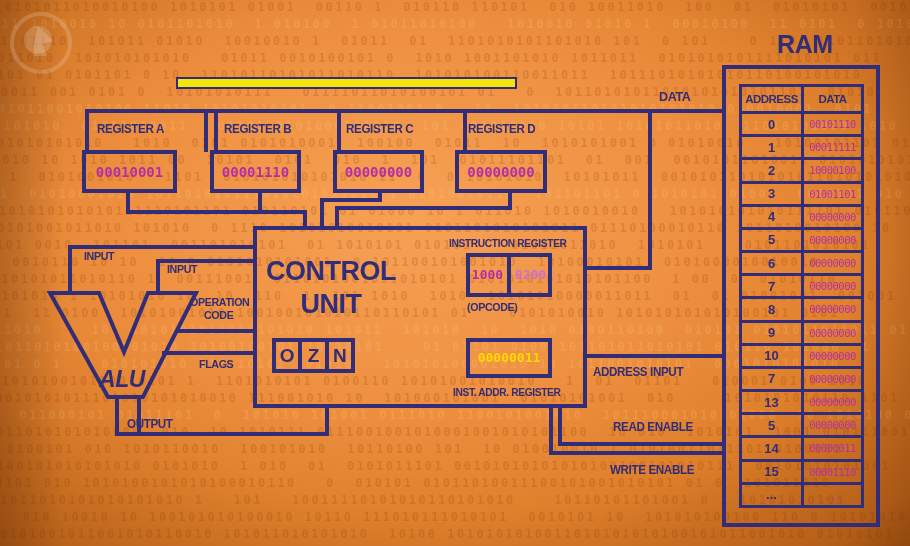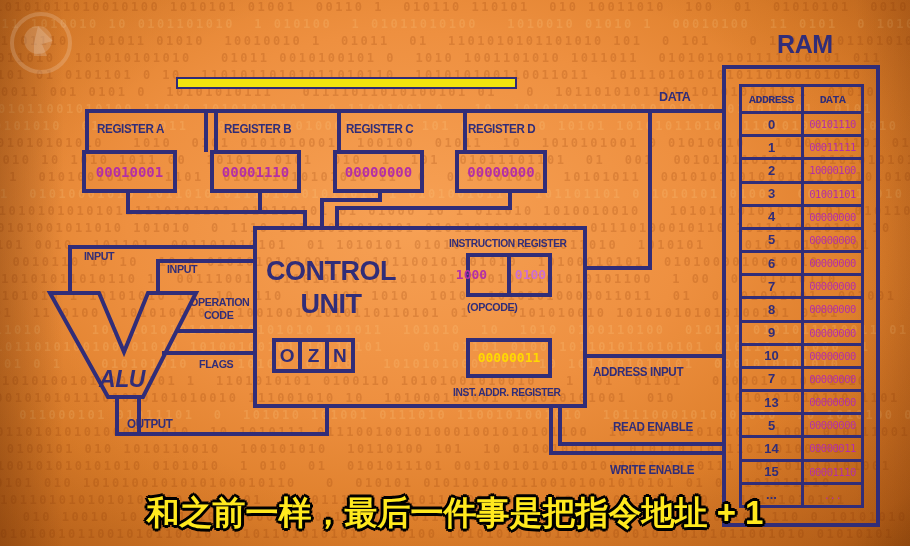--- a/index.html
+++ b/index.html
@@ -25,21 +25,21 @@
     font-size:33px;font-weight:900;color:#ffe91e;font-family:sans-serif;
     text-shadow:-2px -2px 0 #000,2px -2px 0 #000,-2px 2px 0 #000,2px 2px 0 #000,-3px 0 0 #000,3px 0 0 #000,0 -3px 0 #000,0 3px 0 #000;}
   #ram-inner{position:absolute;left:739px;top:84px;width:125px;height:424px;border:3px solid #312d78;box-sizing:border-box;display:flex;flex-direction:column;}
   .ram-header{display:flex;border-bottom:3px solid #312d78;height:24px;}
   .ram-row{display:flex;flex:1;border-bottom:3px solid #312d78;}
   .ram-row:last-child{border-bottom:none;}
   .ram-cell-a{width:59px;border-right:3px solid #312d78;display:flex;align-items:center;justify-content:center;
     color:#312d78;font-weight:bold;font-size:13px;}
   .ram-cell-d{flex:1;display:flex;align-items:center;justify-content:center;
     font-family:"DejaVu Sans Mono",monospace;font-weight:normal;font-size:10.5px;color:#b42fa6;letter-spacing:-0.5px;}
-  .ram-header .ram-cell-a,.ram-header .ram-cell-d{font-family:Liberation Mono, monospace;color:#312d78;font-weight:bold;font-size:11.5px;letter-spacing:-0.5px;}
+  .ram-header .ram-cell-a,.ram-header .ram-cell-d{font-family:Liberation Sans, sans-serif;color:#312d78;font-weight:bold;font-size:11.5px;letter-spacing:-0.5px;}
   .ozn-cell{flex:1;height:100%;display:flex;align-items:center;justify-content:center;color:#312d78;font-weight:bold;font-size:19px;border-right:4px solid #312d78;box-sizing:border-box;}
   .ozn-cell:last-child{border-right:none;}
 </style>
 </head>
 <body>
 
 <div id="stage">
   <div id="texture">
       <div class="trow" style="top: 0px; left: -53.7091px; color: rgba(140, 55, 5, 0.2);">01&nbsp;0110101011010010100&nbsp;1010101&nbsp;01001&nbsp;&nbsp;00110&nbsp;1&nbsp;&nbsp;010110&nbsp;110101&nbsp;&nbsp;010&nbsp;10011010&nbsp;&nbsp;100&nbsp;&nbsp;01&nbsp;&nbsp;01010101&nbsp;&nbsp;00101&nbsp;0</div>
       <div class="trow" style="top: 17px; left: -56.8562px; color: rgba(255, 210, 140, 0.2);">01010&nbsp;11&nbsp;1010010&nbsp;10&nbsp;0101101010&nbsp;&nbsp;1&nbsp;010100&nbsp;&nbsp;1&nbsp;01011010100&nbsp;&nbsp;&nbsp;1010010&nbsp;01010&nbsp;1&nbsp;&nbsp;00010100&nbsp;&nbsp;11&nbsp;0101&nbsp;&nbsp;0&nbsp;1010101010</div>
@@ -150,22 +150,22 @@
   <div class="lbl" style="left:256px;top:289px;width:150px;text-align:center;font-size:27px;letter-spacing:-0.5px;">UNIT</div>
   <div class="lbl" style="left:256px;top:256px;width:150px;text-align:center;font-size:27px;letter-spacing:-0.5px;">CONTROL</div>
   <div class="box" style="left:272px;top:338px;width:83px;height:35px;display:flex;">
     <div class="ozn-cell">O</div>
     <div class="ozn-cell">Z</div>
     <div class="ozn-cell">N</div>
   </div>
   <div class="lbl cond" style="left:449px;top:237px;font-size:11px;">INSTRUCTION REGISTER</div>
   <div class="box" style="left:466px;top:253px;width:86px;height:44px;"></div>
   <div class="wire" style="left:507px;top:253px;width:4px;height:44px;"></div>
-  <div class="val" style="left:452px;top:267px;width:39px;font-size:13px;">1000</div>
-  <div class="val" style="left:511px;top:267px;width:39px;font-size:13px;color:#cd6fd0;">0100</div>
+  <div class="val" style="left:468px;top:267px;width:39px;font-size:13px;">1000</div>
+  <div class="val" style="left:511px;top:267px;width:39px;font-size:13px;color:#cd6fd0;">0200</div>
   <div class="lbl cond" style="left:467px;top:301px;font-size:11.5px;">(OPCODE)</div>
   <div class="box" style="left:466px;top:338px;width:86px;height:40px;"></div>
   <div class="val" style="left:466px;top:350px;width:86px;font-size:13px;color:#ffd900;">00000011</div>
   <div class="lbl cond" style="left:453px;top:386px;font-size:11px;">INST. ADDR. REGISTER</div>
 
   <div class="lbl cond" style="left:659px;top:89px;font-size:13.5px;">DATA</div>
   <div class="lbl cond" style="left:593px;top:365px;font-size:12.5px;">ADDRESS INPUT</div>
   <div class="lbl cond" style="left:613px;top:420px;font-size:12.5px;">READ ENABLE</div>
   <div class="lbl cond" style="left:610px;top:463px;font-size:12.5px;">WRITE ENABLE</div>
 
@@ -241,14 +241,13 @@
         <div class="ram-cell-a">15</div>
         <div class="ram-cell-d">00001110</div>
       </div>
         <div class="ram-row">
         <div class="ram-cell-a">...</div>
         <div class="ram-cell-d">...</div>
       </div>
       </div>
   </div>
 
-  <div id="subtitle">和之前一样，最后一件事是把指令地址 + 1</div>
 </div>
 
 </body></html>

